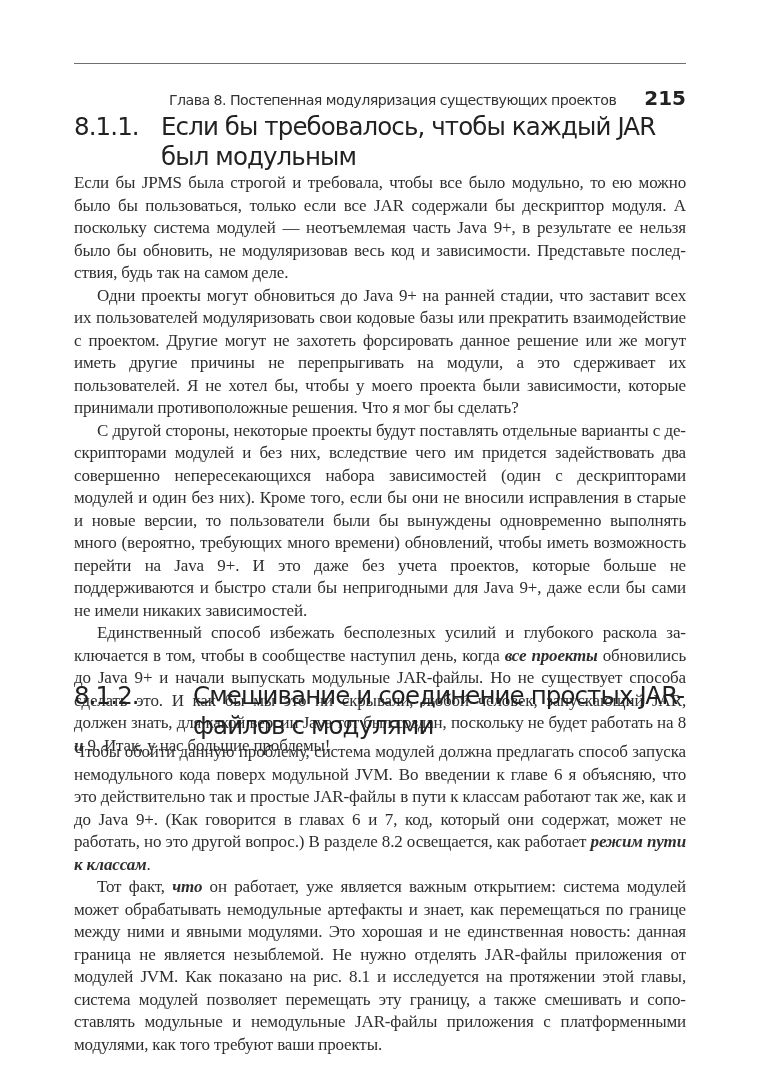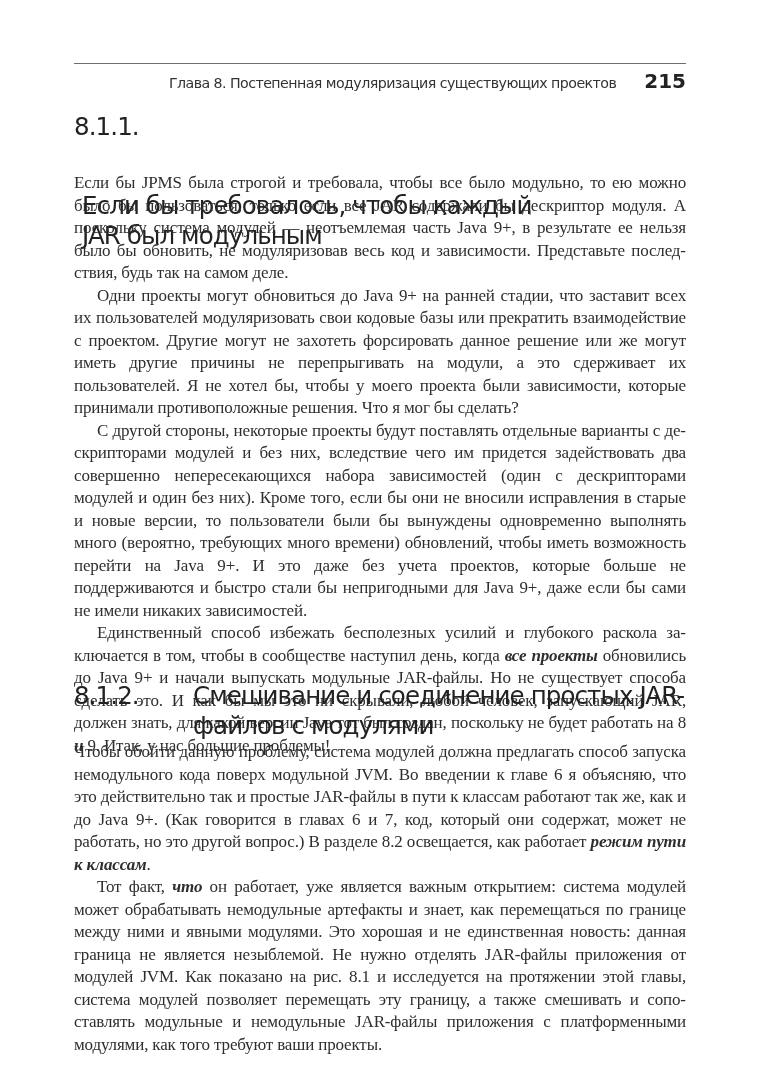--- a/index.html
+++ b/index.html
@@ -24,21 +24,21 @@
     position: absolute;
     left: 0;
     top: 63px;
     width: 612px;
     height: 0;
     border-top: 1px solid #6f6f6f;
   }
   .running-head {
     position: absolute;
     right: 0;
-    top: 69px;
+    top: 86px;
     height: 22px;
     display: flex;
     align-items: baseline;
     font-family: "DejaVu Sans", sans-serif;
     font-size: 14.2px;
     letter-spacing: -0.55px;
     color: #333;
     white-space: nowrap;
   }
   .running-head .chapter-title {
@@ -65,21 +65,21 @@
   }
   .section-heading .sec-num {
     width: 79px;
     flex: 0 0 79px;
   }
   .section-heading .sec-title {
     flex: 1;
     width: 470px;
     margin-left: 8px;
   }
-  .h1 { top: 112px; flex-direction: column; }
+  .h1 { top: 112px; }
   .h2 { top: 681px; gap: 32px; }
 
   .body-block {
     position: absolute;
     left: 0;
     width: 612px;
     font-family: "Liberation Serif", serif;
     font-size: 17px;
     line-height: 22.5px;
     text-align: justify;

